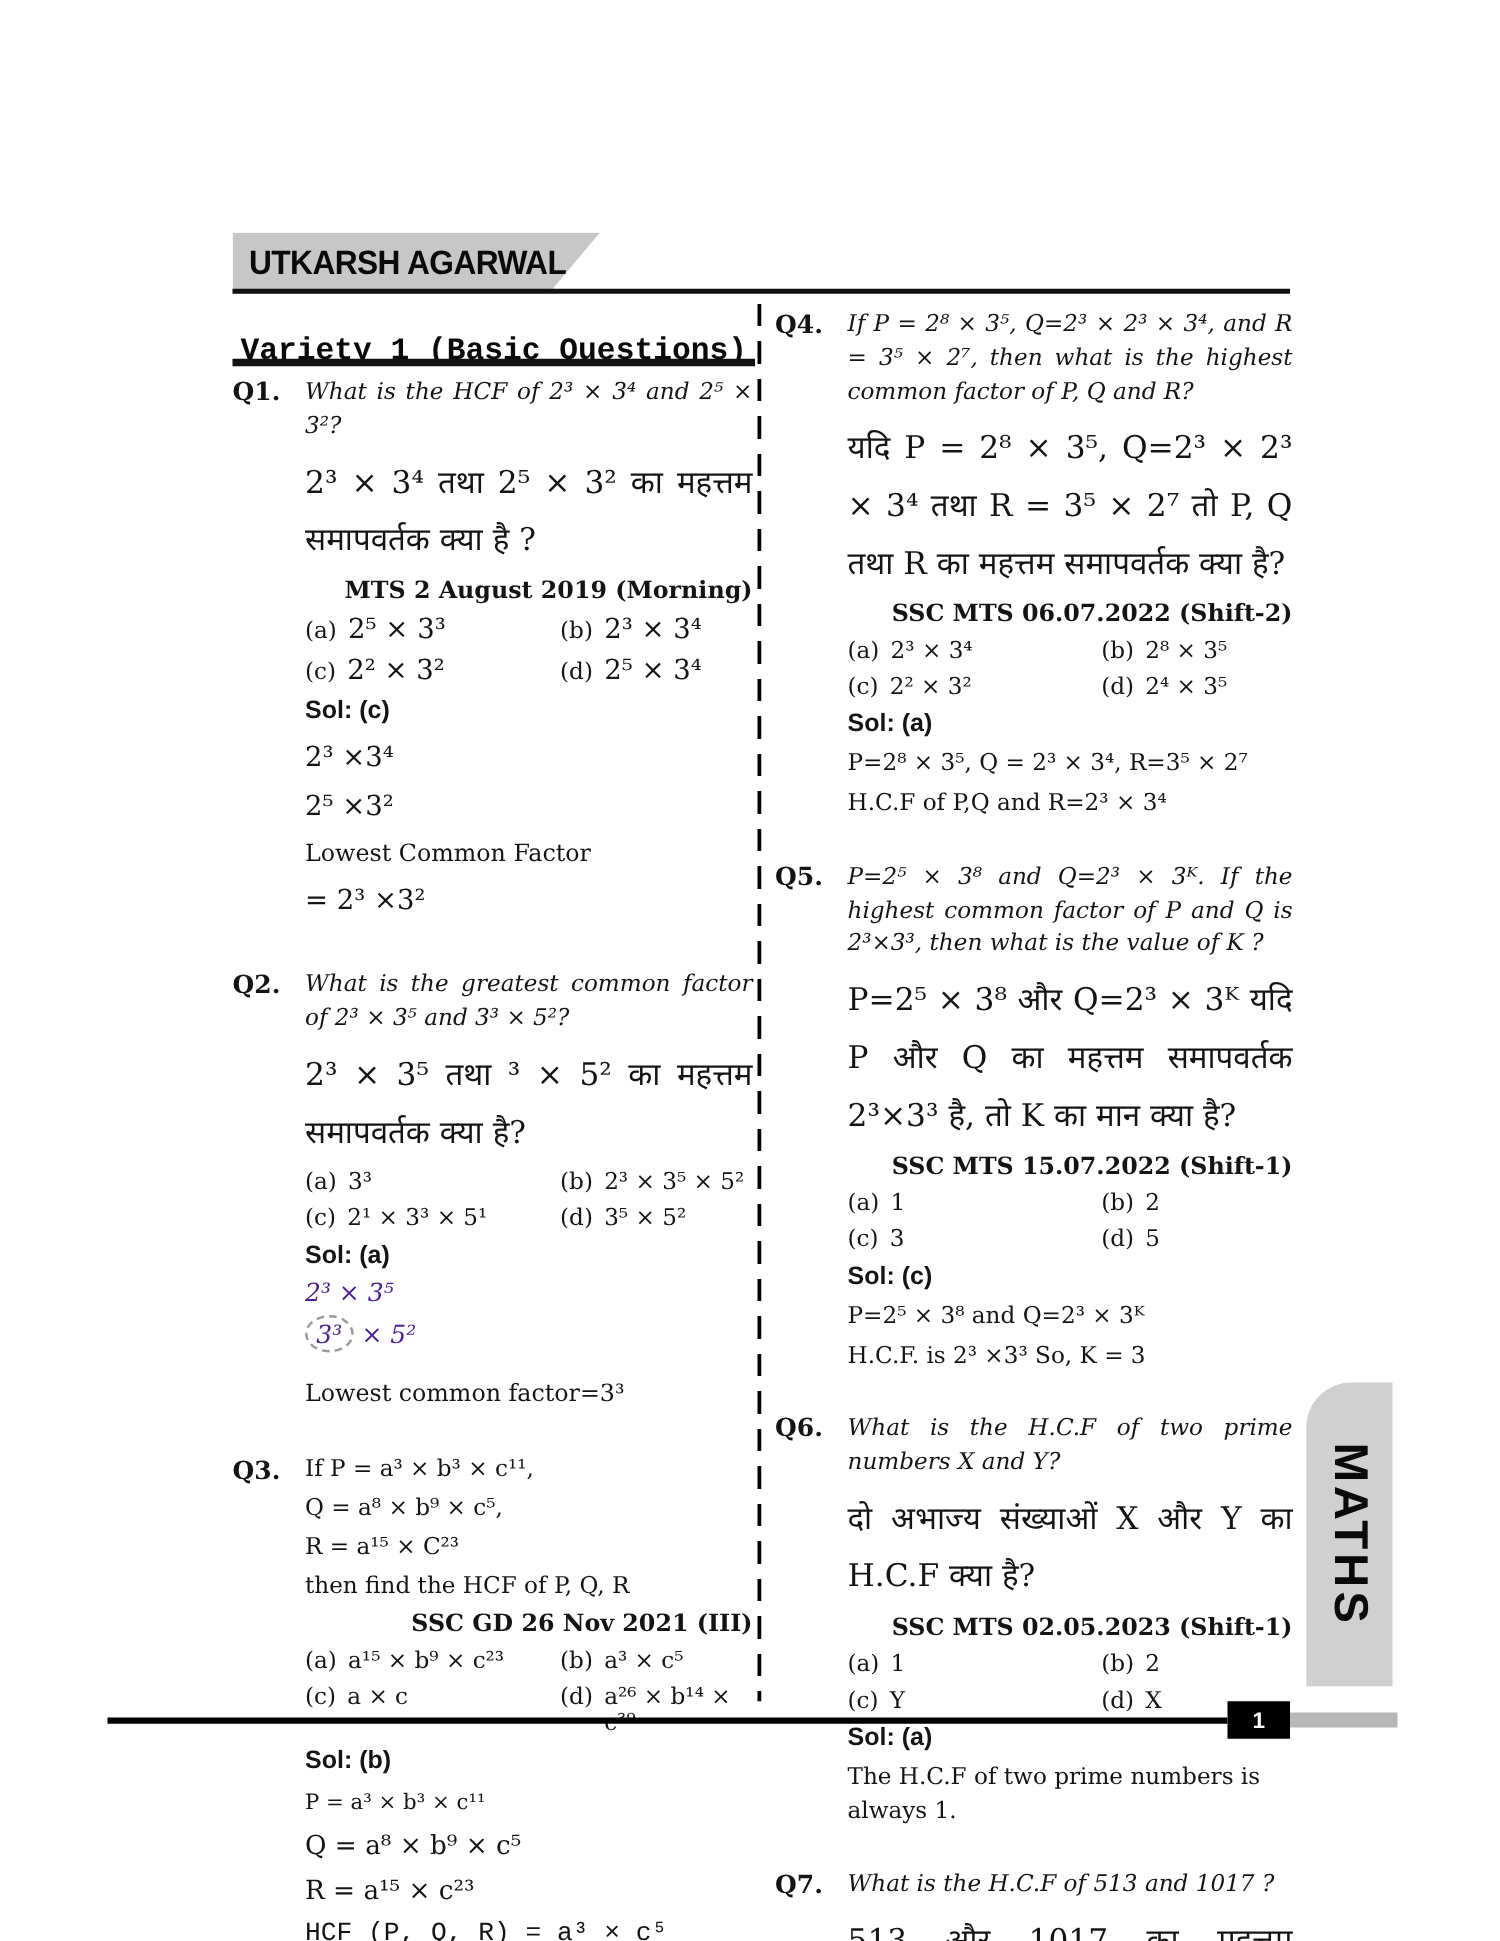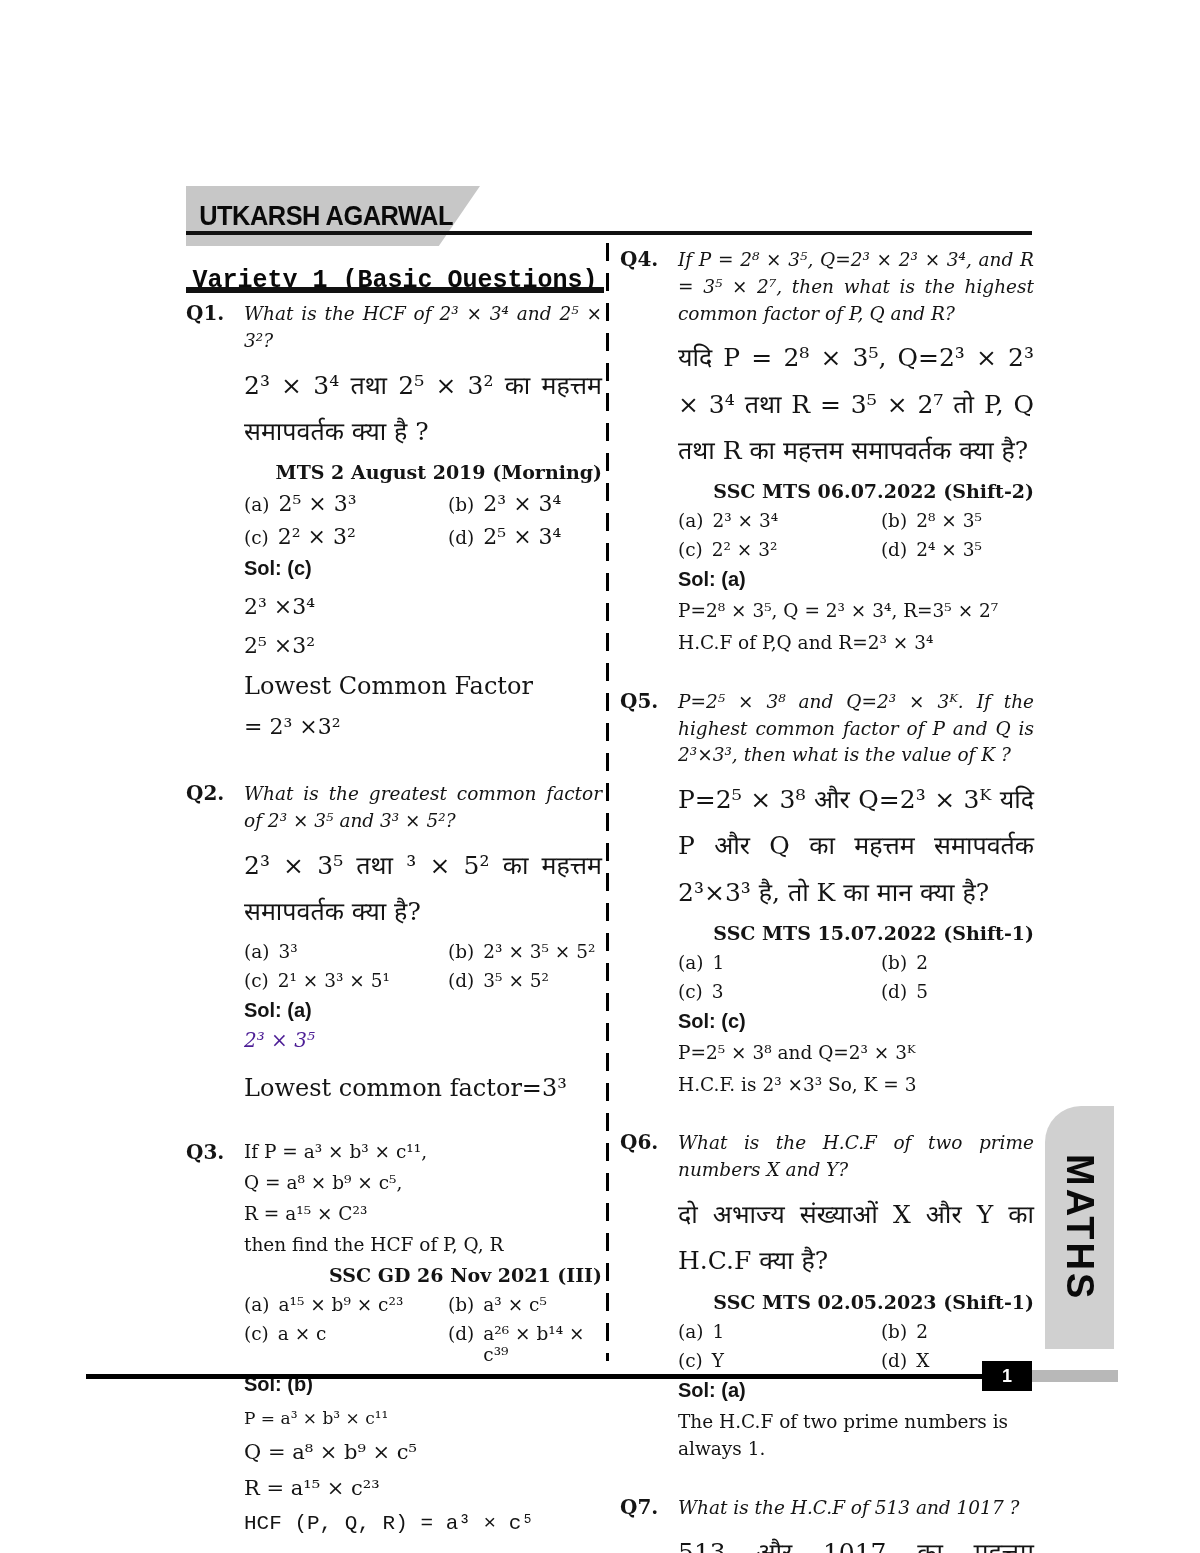--- a/index.html
+++ b/index.html
@@ -1,20 +1,20 @@
 <!DOCTYPE html>
 <html><head>
 <meta charset="utf-8">
 <style>
   html,body{margin:0;padding:0;background:#fff;}
   .page{position:relative;width:1200px;height:1553px;background:#ffffff;overflow:hidden;
         font-family:"DejaVu Serif","Liberation Serif",serif;color:#141414;}
 
   
-  .banner{position:absolute;left:186px;top:186px;width:294px;height:60px;background:#c7c7c7;
+  .banner{position:absolute;left:186px;top:186px;width:294px;height:49px;background:#c7c7c7;
           clip-path:polygon(0 0,100% 0,86% 100%,0 100%);display:flex;align-items:center;}
   .banner-text{font-family:"Liberation Sans",sans-serif;font-weight:800;font-size:27px;
                letter-spacing:-.5px;transform:scaleX(.94);transform-origin:left;
                padding-left:14px;color:#0a0a0a;white-space:nowrap;}
   .header-rule{position:absolute;left:186px;top:231px;width:846px;height:4px;background:#111;}
   .section-title{position:absolute;left:186px;top:241px;width:418px;text-align:center;
                  font-family:Liberation Mono, monospace;font-weight:700;font-size:25px;color:#0a0a0a;margin-top:25px;}
   .title-rule{position:absolute;left:186px;top:287px;width:418px;height:6px;background:#111;}
 
   
@@ -32,21 +32,21 @@
   .en{margin:0 0 8px;font-size:18.5px;line-height:1.45;text-align:justify;font-style:italic;}
   .en-line{margin:0 0 6px;font-size:18.5px;line-height:1.35;}
   .hi{margin:0 0 6px;font-size:25px;line-height:1.85;text-align:justify;}
   .src{margin:2px 0 8px;font-weight:700;font-size:19px;text-align:right;white-space:nowrap;}
   .opts{display:grid;grid-template-columns:57% 43%;row-gap:8px;margin:4px 0 6px;}
   .opt{display:flex;gap:9px;align-items:baseline;font-size:18.5px;}
   .oval.math-lg{font-size:22px;}
   .sol{margin:8px 0 6px;font-family:"Liberation Sans",sans-serif;font-weight:700;font-size:20px;}
   .fm{margin:14px 0;font-size:22px;}
   .fm-sm{margin:2px 0 4px;font-size:18.5px;line-height:1.5;}
-  .plain{margin:10px 0;font-size:24px;}
+  .plain{margin:10px 0;font-size:19px;}
   .hand{margin:6px 0;font-size:20px;font-style:italic;color:#4c1d95;}
   .circle{display:inline-block;border:2px dashed #9a9a9a;border-radius:50%;padding:1px 7px;}
 
   
   .maths-tab{position:absolute;left:1045px;top:1106px;width:69px;height:243px;background:#d0d0d0;
              border-top-left-radius:36px;display:flex;align-items:center;justify-content:center;}
   .maths-text{writing-mode:vertical-rl;font-family:"Liberation Sans",sans-serif;font-weight:800;
               font-size:38px;letter-spacing:3px;color:#0a0a0a;}
 
   
@@ -122,20 +122,21 @@
               <span class="olabel">(c)</span>
               <span class="oval">2¹ × 3³ × 5¹</span>
             </div>
           <div class="opt">
               <span class="olabel">(d)</span>
               <span class="oval">3⁵ × 5²</span>
             </div>
         </div>
         <p class="sol">Sol: (a)</p>
         <p class="hand">2³ × 3⁵</p>
+        <p class="hand"><span class="circle">3³</span> <span>× 5²</span></p>
         <p class="plain" style="margin-top:22px;">Lowest common factor=3³</p>
       </div>
     </div>
 
     <div class="q">
       <div class="qnum">Q3.</div>
       <div class="qbody">
         <p class="en-line">If P = a³ × b³ × c¹¹,</p>
         <p class="en-line">Q = a⁸ × b⁹ × c⁵,</p>
         <p class="en-line">R = a¹⁵ × C²³</p>

